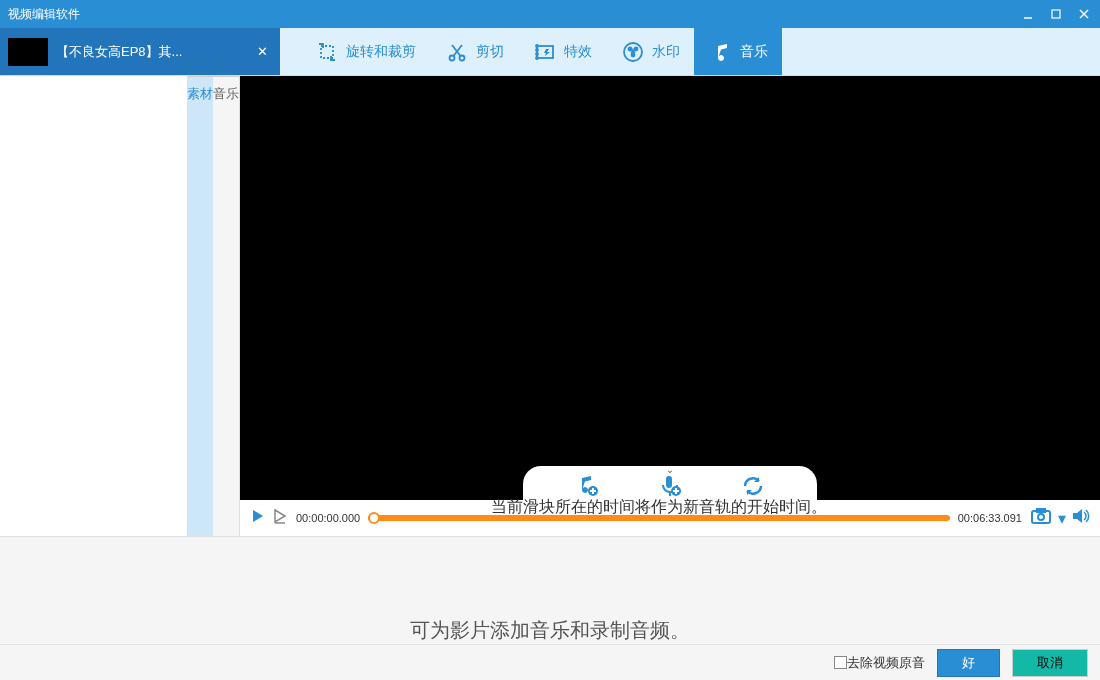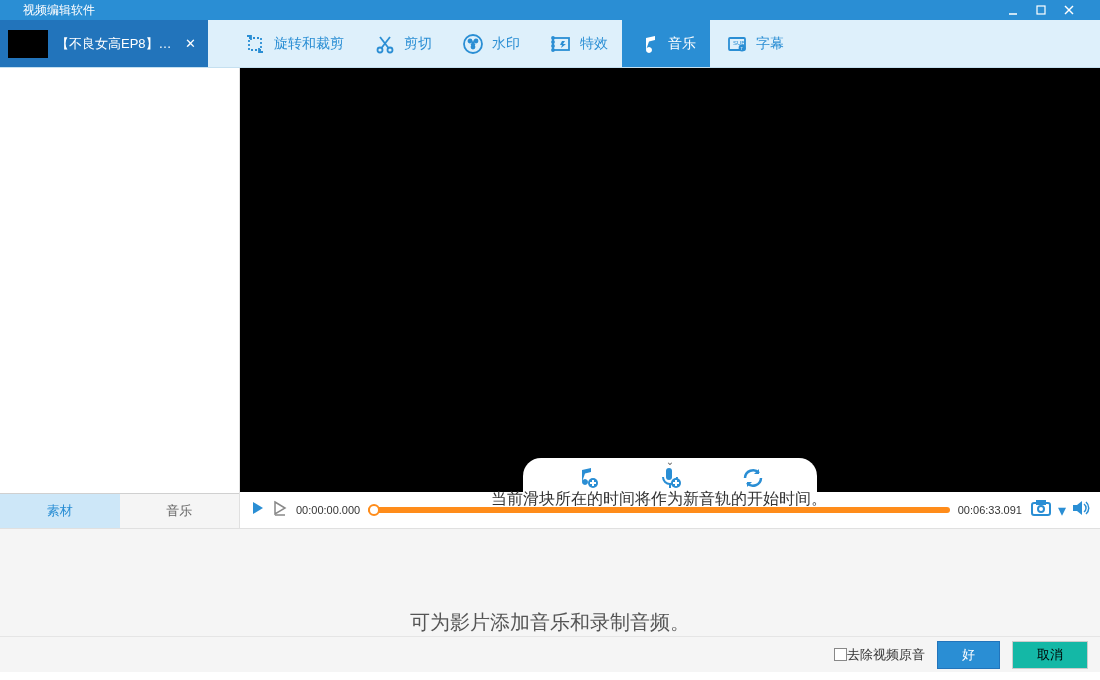--- a/index.html
+++ b/index.html
@@ -1,35 +1,35 @@
 <!DOCTYPE html>
 <html><head>
   <meta charset="utf-8">
   <style>
     * { margin: 0; padding: 0; box-sizing: border-box; font-family: "Microsoft YaHei", sans-serif; }
     body { width: 1100px; height: 680px; background: #fff; overflow: hidden; position: relative; }
     
-    .titlebar { height: 20px; background: #2a8ed4; display: flex; align-items: center; padding: 0 23px; color: #fff; font-size: 12px; }
+    .titlebar { height: 28px; background: #2a8ed4; display: flex; align-items: center; padding: 0 8px; color: #fff; font-size: 12px; }
     .titlebar .title { flex: 1; }
     .win-controls { display: flex; gap: 12px; }
     .win-btn { width: 16px; height: 16px; cursor: pointer; display: flex; align-items: center; justify-content: center; }
     
     .toolbar-row { height: 48px; background: #def0fb; display: flex; align-items: stretch; border-bottom: 1px solid #c5e0f0; }
-    .file-tab { width: 208px; background: #2274bb; display: flex; align-items: center; padding: 0 8px; color: #fff; font-size: 13px; }
+    .file-tab { width: 280px; background: #2274bb; display: flex; align-items: center; padding: 0 8px; color: #fff; font-size: 13px; }
     .file-thumb { width: 40px; height: 28px; background: #000; margin-right: 8px; }
     .file-name { flex: 1; overflow: hidden; text-overflow: ellipsis; white-space: nowrap; }
     .file-close { cursor: pointer; padding: 0 4px; }
     
     .tools { flex: 1; display: flex; align-items: center; padding-left: 20px; }
     .tool-item { display: flex; align-items: center; gap: 6px; padding: 0 14px; height: 100%; color: #2a8ed4; font-size: 14px; cursor: pointer; }
     .tool-item.active { background: #2a8ed4; color: #fff; }
     .tool-icon { width: 26px; height: 26px; display: flex; align-items: center; justify-content: center; }
     
     .main-area { display: flex; height: 460px; }
-    .sidebar { width: 240px; background: #fff; border-right: 1px solid #e0e0e0; display: flex; flex-direction: column; }
+    .sidebar { width: 240px; background: #fff; border-right: 1px solid #e0e0e0; display: flex; flex-direction: row; }
     .sidebar-content { flex: 1; }
     .sidebar-tabs { display: flex; border-top: 1px solid #d0d0d0; }
     .sidebar-tab { flex: 1; text-align: center; padding: 8px 0; font-size: 13px; color: #666; cursor: pointer; background: #f5f5f5; }
     .sidebar-tab.active { background: #cde7f8; color: #2a8ed4; }
     
     .preview-area { flex: 1; display: flex; flex-direction: column; background: #000; position: relative; }
     .video-preview { flex: 1; background: #000; }
     
     .floating-toolbar { position: absolute; bottom: 32px; left: 50%; transform: translateX(-50%); background: #fff; border-radius: 18px 18px 0 0; padding: 6px 50px 4px; display: flex; gap: 55px; }
     .float-btn { width: 28px; height: 28px; cursor: pointer; color: #2a8ed4; display: flex; align-items: center; justify-content: center; }
@@ -110,60 +110,49 @@
             <circle cx="17" cy="18" r="2.5"></circle>
             <line x1="8.5" y1="16" x2="17" y2="5"></line>
             <line x1="15.5" y1="16" x2="7" y2="5"></line>
           </svg>
         </span>
       <span>剪切</span>
     </div>
     <div class="tool-item">
       <span class="tool-icon">
           <svg width="24" height="24" viewBox="0 0 24 24" fill="none" stroke="#2a8ed4" stroke-width="1.8">
-            <circle cx="12" cy="12" r="9"></circle>
-            <circle cx="9" cy="9" r="1.5" fill="#2a8ed4"></circle>
-            <circle cx="15" cy="9" r="1.5" fill="#2a8ed4"></circle>
-            <circle cx="12" cy="15" r="1.5" fill="#2a8ed4"></circle>
-            <polygon points="12,10 13,12 11,12" fill="#2a8ed4"></polygon>
-          </svg>
-        </span>
-      <span>水印</span>
-    </div>
-    <div class="tool-item">
-      <span class="tool-icon">
-          <svg width="24" height="24" viewBox="0 0 24 24" fill="none" stroke="#2a8ed4" stroke-width="1.8">
             <rect x="4" y="6" width="16" height="12"></rect>
             <circle cx="4" cy="6" r="1" fill="#2a8ed4"></circle>
             <circle cx="4" cy="10" r="1" fill="#2a8ed4"></circle>
             <circle cx="4" cy="14" r="1" fill="#2a8ed4"></circle>
             <circle cx="4" cy="18" r="1" fill="#2a8ed4"></circle>
             <path d="M13 9 l3 0 l-2 3 l3 0 l-5 4 l1-3 l-2 0 z" fill="#2a8ed4" stroke="none"></path>
           </svg>
         </span>
       <span>特效</span>
     </div>
+    <div class="tool-item">
+      <span class="tool-icon">
+          <svg width="24" height="24" viewBox="0 0 24 24" fill="none" stroke="#2a8ed4" stroke-width="1.8">
+            <circle cx="12" cy="12" r="9"></circle>
+            <circle cx="9" cy="9" r="1.5" fill="#2a8ed4"></circle>
+            <circle cx="15" cy="9" r="1.5" fill="#2a8ed4"></circle>
+            <circle cx="12" cy="15" r="1.5" fill="#2a8ed4"></circle>
+            <polygon points="12,10 13,12 11,12" fill="#2a8ed4"></polygon>
+          </svg>
+        </span>
+      <span>水印</span>
+    </div>
     <div class="tool-item active">
       <span class="tool-icon">
           <svg width="24" height="24" viewBox="0 0 24 24" fill="#fff">
             <path d="M9 18 a3 3 0 1 0 0-0.01 M9 18 L9 6 L18 4 L18 8 L12 9.5"></path>
           </svg>
         </span>
       <span>音乐</span>
-    </div>
-    <div class="tool-item">
-      <span class="tool-icon">
-          <svg width="24" height="24" viewBox="0 0 24 24" fill="none" stroke="#2a8ed4" stroke-width="1.8">
-            <rect x="4" y="6" width="16" height="12" rx="1"></rect>
-            <text x="8" y="13" font-size="6" fill="#2a8ed4" stroke="none">SUB</text>
-            <circle cx="17" cy="16" r="2.5" fill="#2a8ed4"></circle>
-            <text x="15.5" y="18" font-size="4" fill="#fff" stroke="none">T</text>
-          </svg>
-        </span>
-      <span>字幕</span>
     </div>
   </div>
 </div>
 
 <div class="main-area">
   <div class="sidebar">
     <div class="sidebar-content"></div>
     <div class="sidebar-tabs">
       <div class="sidebar-tab active">素材</div>
       <div class="sidebar-tab">音乐</div>

